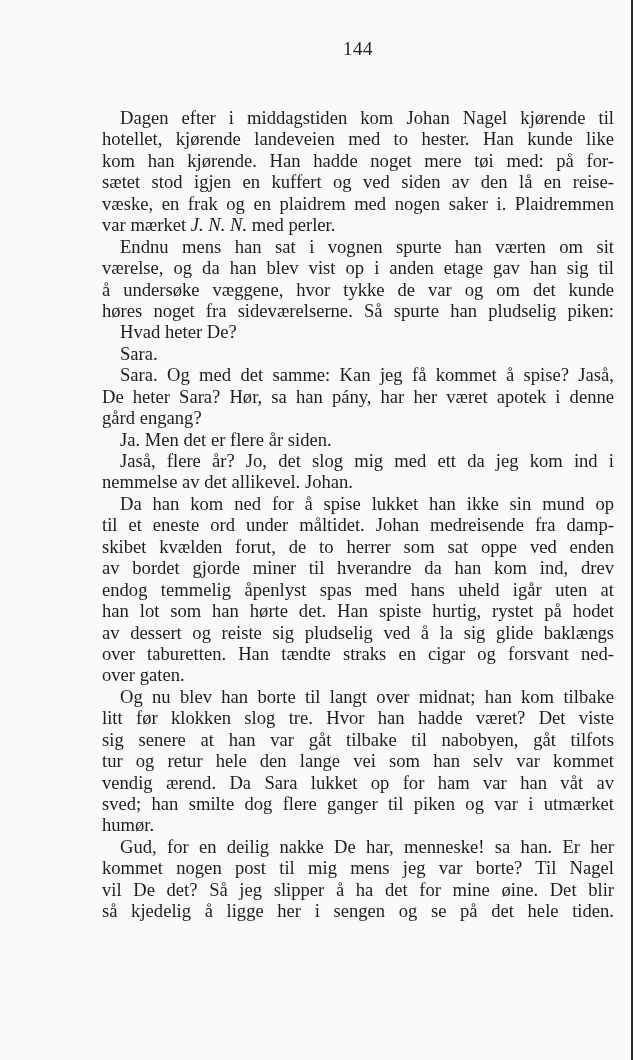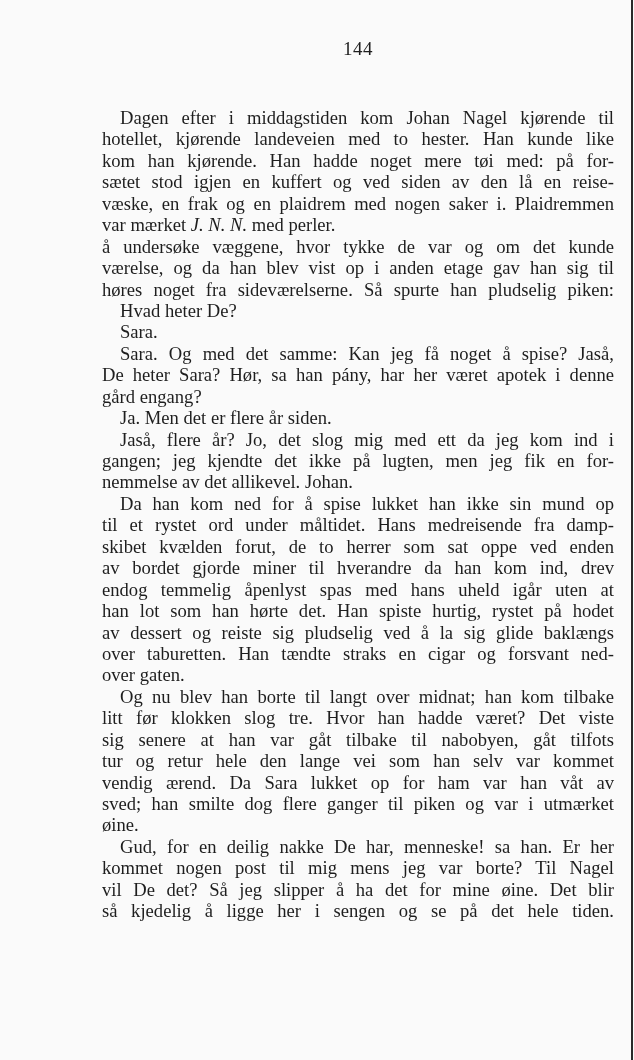--- a/index.html
+++ b/index.html
@@ -73,45 +73,45 @@
 
 <div class="page-number">144</div>
 
 <div class="body-text" id="body-text">
     <div class="line indent"><span class="inner">Dagen efter i middagstiden kom Johan Nagel kjørende til</span></div>
     <div class="line"><span class="inner">hotellet, kjørende landeveien med to hester. Han kunde like</span></div>
     <div class="line"><span class="inner">kom han kjørende. Han hadde noget mere tøi med: på for-</span></div>
     <div class="line"><span class="inner">sætet stod igjen en kuffert og ved siden av den lå en reise-</span></div>
     <div class="line"><span class="inner">væske, en frak og en plaidrem med nogen saker i. Plaidremmen</span></div>
     <div class="line last"><span class="inner">var mærket <i>J. N. N.</i> med perler.</span></div>
+    <div class="line indent"><span class="inner">Endnu mens han sat i vognen spurte han værten om sit</span></div>
+    <div class="line"><span class="inner">værelse, og da han blev vist op i anden etage gav han sig til</span></div>
     <div class="line"><span class="inner">å undersøke væggene, hvor tykke de var og om det kunde</span></div>
-    <div class="line"><span class="inner">værelse, og da han blev vist op i anden etage gav han sig til</span></div>
     <div class="line"><span class="inner">høres noget fra sideværelserne. Så spurte han pludselig piken:</span></div>
     <div class="line indent last"><span class="inner">Hvad heter De?</span></div>
     <div class="line indent last"><span class="inner">Sara.</span></div>
-    <div class="line indent"><span class="inner">Sara. Og med det samme: Kan jeg få noget å spise? Jaså,</span></div>
+    <div class="line indent"><span class="inner">Sara. Og med det samme: Kan jeg få kommet å spise? Jaså,</span></div>
     <div class="line"><span class="inner">De heter Sara? Hør, sa han pány, har her været apotek i denne</span></div>
     <div class="line last"><span class="inner">gård engang?</span></div>
     <div class="line indent last"><span class="inner">Ja. Men det er flere år siden.</span></div>
     <div class="line indent"><span class="inner">Jaså, flere år? Jo, det slog mig med ett da jeg kom ind i</span></div>
-    <div class="line"><span class="inner">gangen; jeg kjendte det ikke på lugten, men jeg fik en for-</span></div>
     <div class="line last"><span class="inner">nemmelse av det allikevel. Johan.</span></div>
     <div class="line indent"><span class="inner">Da han kom ned for å spise lukket han ikke sin mund op</span></div>
-    <div class="line"><span class="inner">til et rystet ord under måltidet. Hans medreisende fra damp-</span></div>
+    <div class="line"><span class="inner">til et eneste ord under måltidet. Johan medreisende fra damp-</span></div>
     <div class="line"><span class="inner">skibet kvælden forut, de to herrer som sat oppe ved enden</span></div>
     <div class="line"><span class="inner">av bordet gjorde miner til hverandre da han kom ind, drev</span></div>
     <div class="line"><span class="inner">endog temmelig åpenlyst spas med hans uheld igår uten at</span></div>
     <div class="line"><span class="inner">han lot som han hørte det. Han spiste hurtig, rystet på hodet</span></div>
     <div class="line"><span class="inner">av dessert og reiste sig pludselig ved å la sig glide baklængs</span></div>
     <div class="line"><span class="inner">over taburetten. Han tændte straks en cigar og forsvant ned-</span></div>
     <div class="line last"><span class="inner">over gaten.</span></div>
     <div class="line indent"><span class="inner">Og nu blev han borte til langt over midnat; han kom tilbake</span></div>
     <div class="line"><span class="inner">litt før klokken slog tre. Hvor han hadde været? Det viste</span></div>
     <div class="line"><span class="inner">sig senere at han var gåt tilbake til nabobyen, gåt tilfots</span></div>
     <div class="line"><span class="inner">tur og retur hele den lange vei som han selv var kommet</span></div>
     <div class="line"><span class="inner">vendig ærend. Da Sara lukket op for ham var han våt av</span></div>
     <div class="line"><span class="inner">sved; han smilte dog flere ganger til piken og var i utmærket</span></div>
-    <div class="line last"><span class="inner">øine.</span></div>
+    <div class="line last"><span class="inner">humør.</span></div>
     <div class="line indent"><span class="inner">Gud, for en deilig nakke De har, menneske! sa han. Er her</span></div>
     <div class="line"><span class="inner">kommet nogen post til mig mens jeg var borte? Til Nagel</span></div>
     <div class="line"><span class="inner">vil De det? Så jeg slipper å ha det for mine øine. Det blir</span></div>
     <div class="line"><span class="inner">så kjedelig å ligge her i sengen og se på det hele tiden.</span></div>
   </div>
 
 </body></html>

